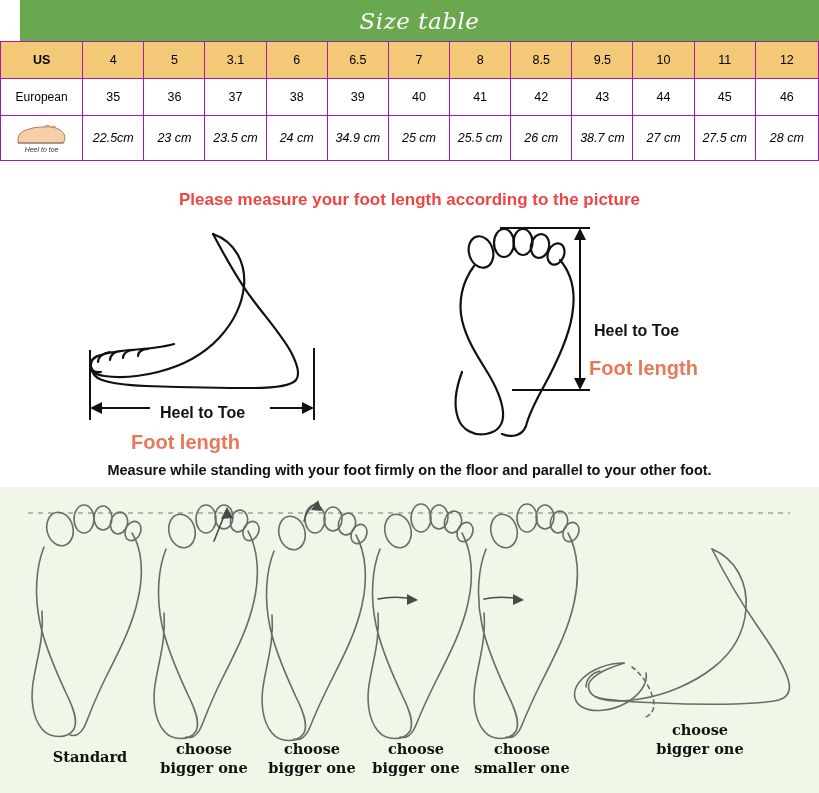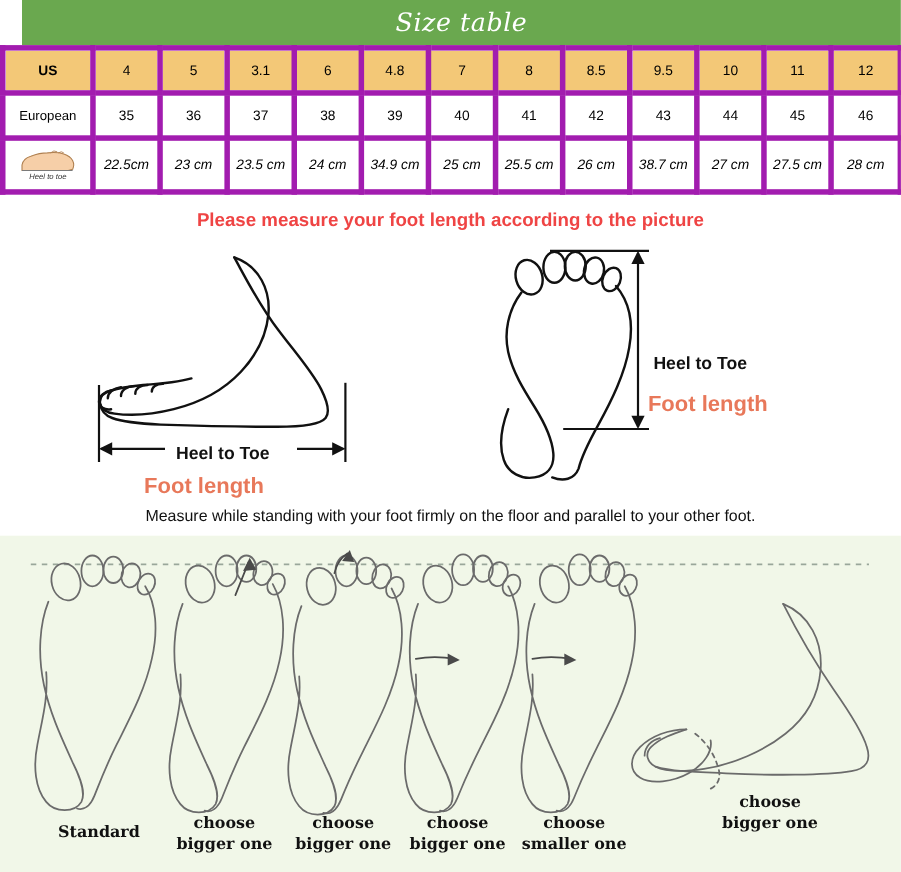--- a/index.html
+++ b/index.html
@@ -39,21 +39,21 @@
     justify-content: center;
     letter-spacing: 0.5px;
     margin-left: 20px;
   }
   table.sizes {
     border-collapse: collapse;
     width: 819px;
     table-layout: fixed;
   }
   table.sizes td {
-    border: 5px solid #a21caf;
+    border: 1px solid #a21caf;
     text-align: center;
     font-size: 12.5px;
     color: #000000;
     height: 36px;
     padding: 0 1px;
     overflow: hidden;
     white-space: nowrap;
   }
   table.sizes tr.row-us td {
     background: #f3c877;
@@ -105,21 +105,21 @@
     font-weight: bold;
     color: #ef4444;
   }
   .heading-2 {
     position: absolute;
     left: 0;
     top: 462px;
     width: 819px;
     text-align: center;
     font-size: 14.5px;
-    font-weight: normal;
+    font-weight: bold;
     color: #111111;
   }
 
   
   .diagram {
     position: absolute;
     left: 0;
     top: 220px;
     width: 819px;
     height: 240px;
@@ -206,21 +206,21 @@
           <col style="width:61px">
           <col style="width:63px">
       </colgroup>
       <tbody>
         <tr class="row-us">
           <td class="label">US</td>
           <td>4</td>
           <td>5</td>
           <td>3.1</td>
           <td>6</td>
-          <td>4.8</td>
+          <td>6.5</td>
           <td>7</td>
           <td>8</td>
           <td>8.5</td>
           <td>9.5</td>
           <td>10</td>
           <td>11</td>
           <td>12</td>
         </tr>
         <tr class="row-eu">
           <td class="label">European</td>

